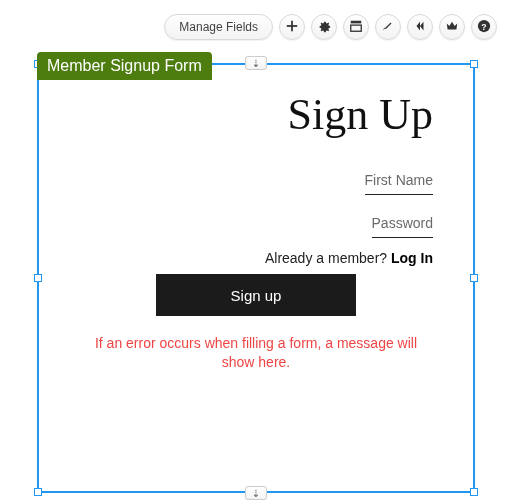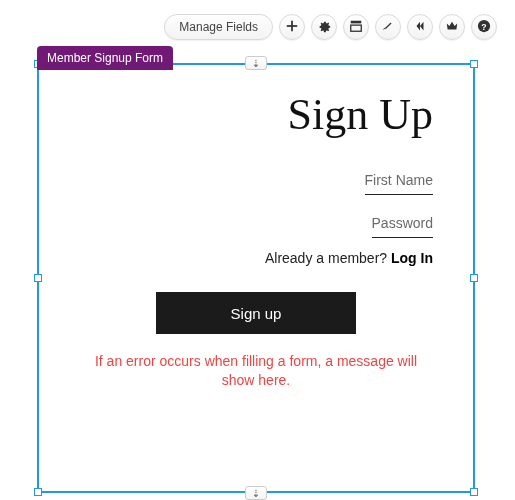--- a/index.html
+++ b/index.html
@@ -32,24 +32,24 @@
     border: 1px solid #d9d9d9;
     background: linear-gradient(#fefefe,#f3f3f3);
     display: flex; align-items: center; justify-content: center;
     cursor: pointer;
     box-shadow: 0 1px 1px rgba(0,0,0,0.06);
     color: #333; font-size: 13px;
   }
   .circ-btn svg { width: 14px; height: 14px; fill: #333; }
   .tag {
     position: absolute;
-    top: 46px; left: 37px;
-    background: #701a75;
+    top: 52px; left: 37px;
+    background: #4d7c0f;
     color: #fff;
-    font-size: 12px;
+    font-size: 16px;
     padding: 5px 10px;
     border-top-left-radius: 4px;
     border-top-right-radius: 4px;
     z-index: 5;
   }
   .sel-box {
     position: absolute;
     top: 63px; left: 37px;
     width: 438px; height: 430px;
     border: 2px solid #2196f3;
@@ -88,21 +88,21 @@
   .field {
     border:none; border-bottom:1px solid #222;
     padding: 8px 0 6px 0;
     font-size:14px; color:#6a6a6a;
     margin-bottom: 12px;
     background:transparent;
   }
   .login-row {
     text-align:center;
     font-size:14px; color:#222;
-    margin: 0 0 26px 0;
+    margin: 0 0 8px 0;
   }
   .login-row .login-link { font-weight:700; cursor:pointer; color:#000; }
   .submit-btn {
     align-self:center;
     width: 200px; height: 42px;
     background:#1b1b1b; color:#fff;
     border:none; font-size:15px; font-weight:500;
     cursor:pointer;
     margin-bottom: 18px;
   }

